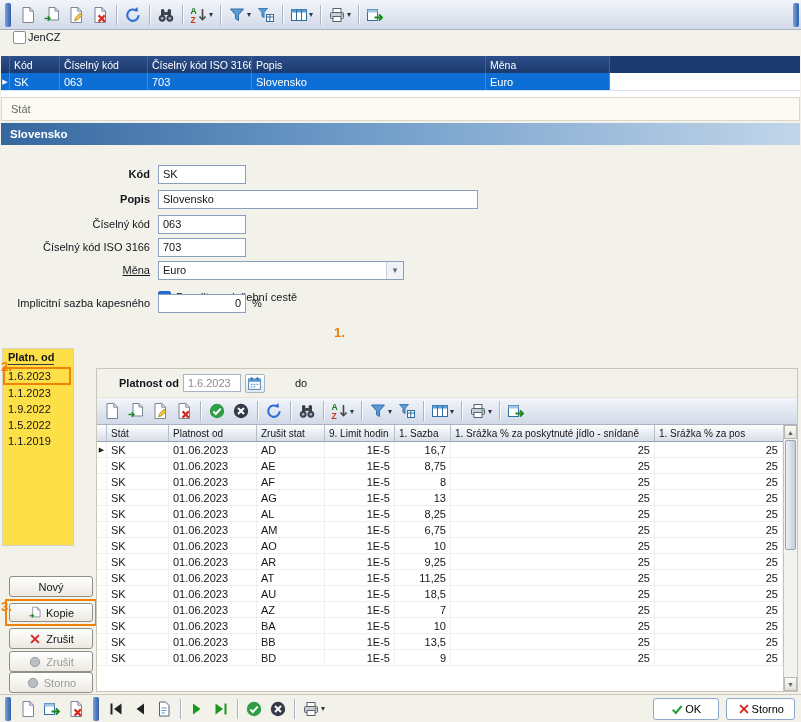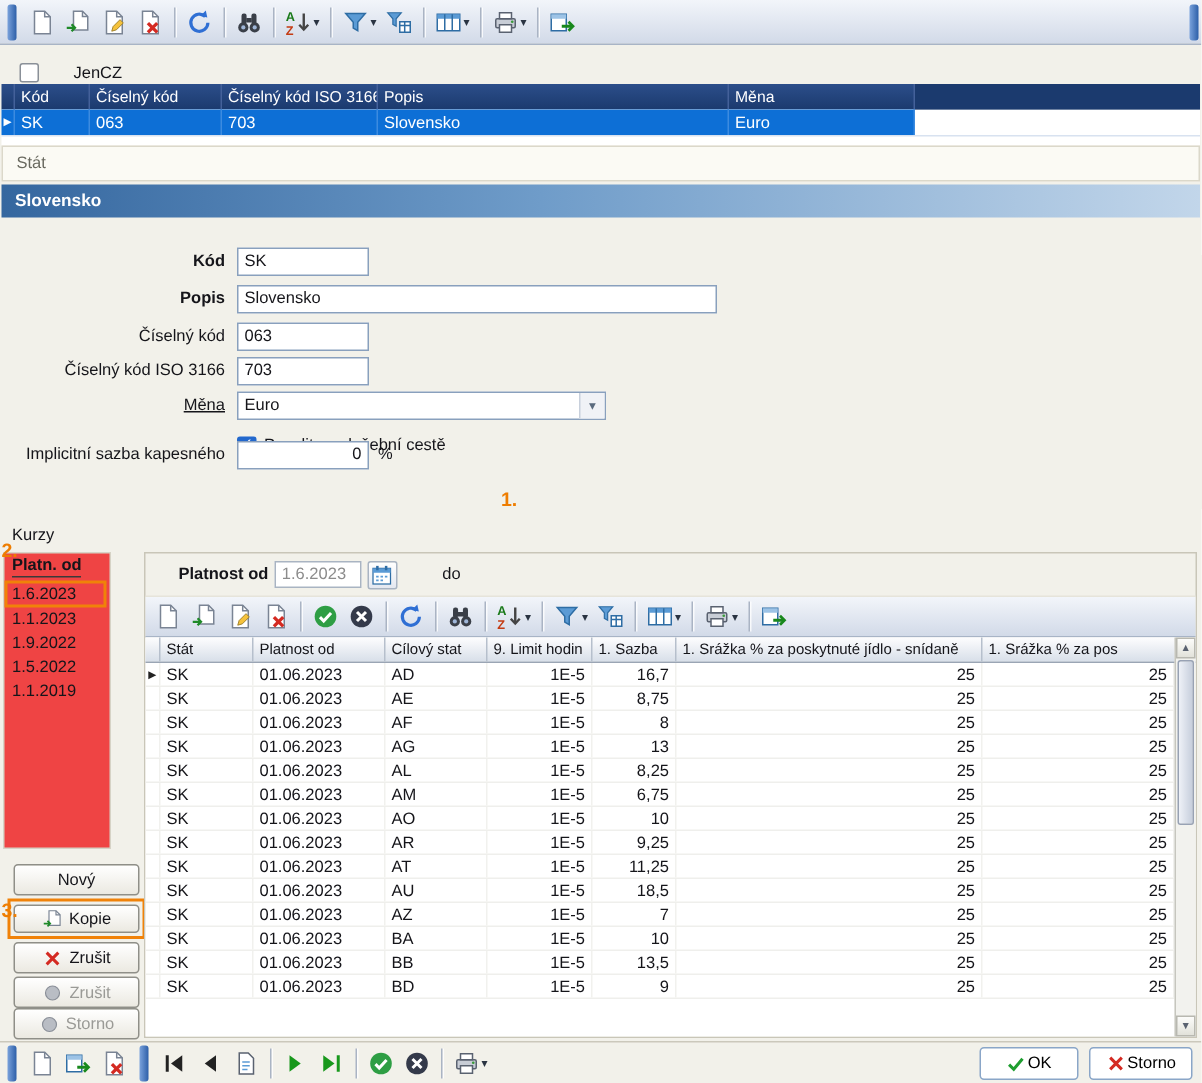--- a/index.html
+++ b/index.html
@@ -10,21 +10,21 @@
 #top-toolbar{position:absolute;left:0;top:0;width:801px;height:30px;background:linear-gradient(#f2f5fa,#d2dae8);border-bottom:1px solid #a8b4c6}
 .tb-items{display:flex;align-items:center}
 .grip{width:6px;height:24px;border-radius:2px;background:linear-gradient(90deg,#7aa2dc,#2d5fa8);margin:0 5px;flex:none}
 .rightg{margin-left:auto;margin-right:2px}
 .tbtn{display:inline-flex;align-items:center;height:24px;padding:0 3px;border-radius:2px;flex:none}
 .icon{width:18px;height:18px;display:inline-block;flex:none}
 .icon svg{width:100%;height:100%;display:block}
 .icon.sm{width:14px;height:14px}
 .dd{font-size:8px;color:#2a3442;margin-left:1px}
 .tsep{width:1px;height:20px;background:#aab4c4;box-shadow:1px 0 0 rgba(255,255,255,.8);margin:0 4px;flex:none}
-#jencz-row{position:absolute;left:0;top:31px;width:740px;height:24px;display:flex;align-items:flex-end;gap:23px;padding-left:13px}
+#jencz-row{position:absolute;left:0;top:31px;width:740px;height:24px;display:flex;align-items:flex-start;gap:2px;padding-left:13px}
 .checkbox{width:13px;height:13px;background:#fff;border:1px solid #8a9098;border-radius:2px;display:inline-flex;align-items:center;justify-content:center;flex:none}
 .checkbox.checked{background:#2368cd;border-color:#2368cd}
 .chk{color:#fff;font-size:10px;line-height:1}
 #country-grid{position:absolute;left:1px;top:56px;width:799px}
 .chead{display:flex;height:17px;background:linear-gradient(#2c4e8a,#1b3a6e);color:#fff}
 .chead .ccell{display:flex;align-items:center;padding:0 4px;border-right:1px solid #44619a;overflow:hidden;white-space:nowrap;font-size:10.5px}
 .crow{display:flex;height:17px;background:#fff}
 .crow .ccell{display:flex;align-items:center;padding:0 4px;overflow:hidden;white-space:nowrap}
 .crow .sel{background:#0d6fd6;color:#fff;border-right:1px solid #3c8be0}
 .mk{width:9px;padding:0!important;justify-content:center}
@@ -43,21 +43,21 @@
 .combo{width:246px;height:19px;border:1px solid #89a0bd;background:#fff;display:flex;align-items:center}
 .combo-text{flex:1;padding:0 4px}
 .combo-arrow{width:17px;height:17px;display:flex;align-items:center;justify-content:center;color:#5a6a7e;background:#f0f2f6;border-left:1px solid #c8d0dc;font-size:9px}
 .cblabel{margin-left:5px}
 .unit{margin-left:6px}
 .ann{position:absolute;color:#ee7d01;font-weight:bold;font-size:13px;z-index:5}
 #kurzy-label{position:absolute;left:8px;top:351px}
 .annbox{border:2px solid #f08209;display:inline-flex;padding:2px}
 #nastaveni-box{position:absolute;left:47px;top:340px}
 #nastaveni-btn{height:20px;padding:0 9px;background:linear-gradient(#fff,#e9e7df);border:1px solid #979790;border-radius:2px;font:11px "Liberation Sans",sans-serif}
-#kurzy-listbox{position:absolute;left:2px;top:368px;width:72px;height:198px;background:#ef4444;border:1px solid #d6d3c6}
+#kurzy-listbox{position:absolute;left:2px;top:348px;width:72px;height:198px;background:#fde047;border:1px solid #d6d3c6}
 #platn-header{height:18px;display:flex;align-items:center;padding-left:5px;font-weight:bold}
 #platn-header .ul{border-bottom:1px solid #3a3a3a;padding-bottom:1px}
 .kitem{height:16px;line-height:16px;padding-left:5px}
 .kitem.annotated{border:2px solid #f08209;height:18px;line-height:14px;padding-left:3px;margin-right:2px}
 .sbtn{position:absolute;left:9px;width:84px;height:21px;display:flex;align-items:center;justify-content:center;gap:4px;background:linear-gradient(#fff,#ebe9e1);border:1px solid #8f8f88;border-radius:3px;font:11px "Liberation Sans",sans-serif;color:#15151a}
 #btn-novy{top:576px}
 #kopie-box{position:absolute;left:5px;top:599px;width:92px;height:27px}
 #btn-kopie{position:static;width:84px;height:100%}
 #btn-zrusit{top:628px}
 #btn-ulozit{top:651px}
@@ -514,21 +514,21 @@
               </svg>
             </span>
           </span>
         </span>
     </div>
     <div id="detail-grid">
       <div class="ghead">
         <span class="hcell mk"></span>
         <span class="hcell c0">Stát</span>
         <span class="hcell c1">Platnost od</span>
-        <span class="hcell c2">Cílový stat</span>
+        <span class="hcell c2">Zrušit stat</span>
         <span class="hcell c3">9. Limit hodin</span>
         <span class="hcell c4">1. Sazba</span>
         <span class="hcell c5">1. Srážka % za poskytnuté jídlo - snídaně</span>
         <span class="hcell c6">1. Srážka % za pos</span>
       </div>
       <div id="detail-grid-body">
           <div class="grow">
             <span class="gcell marker">▶</span>
             <span class="gcell c0">SK</span>
             <span class="gcell c1">01.06.2023</span>

